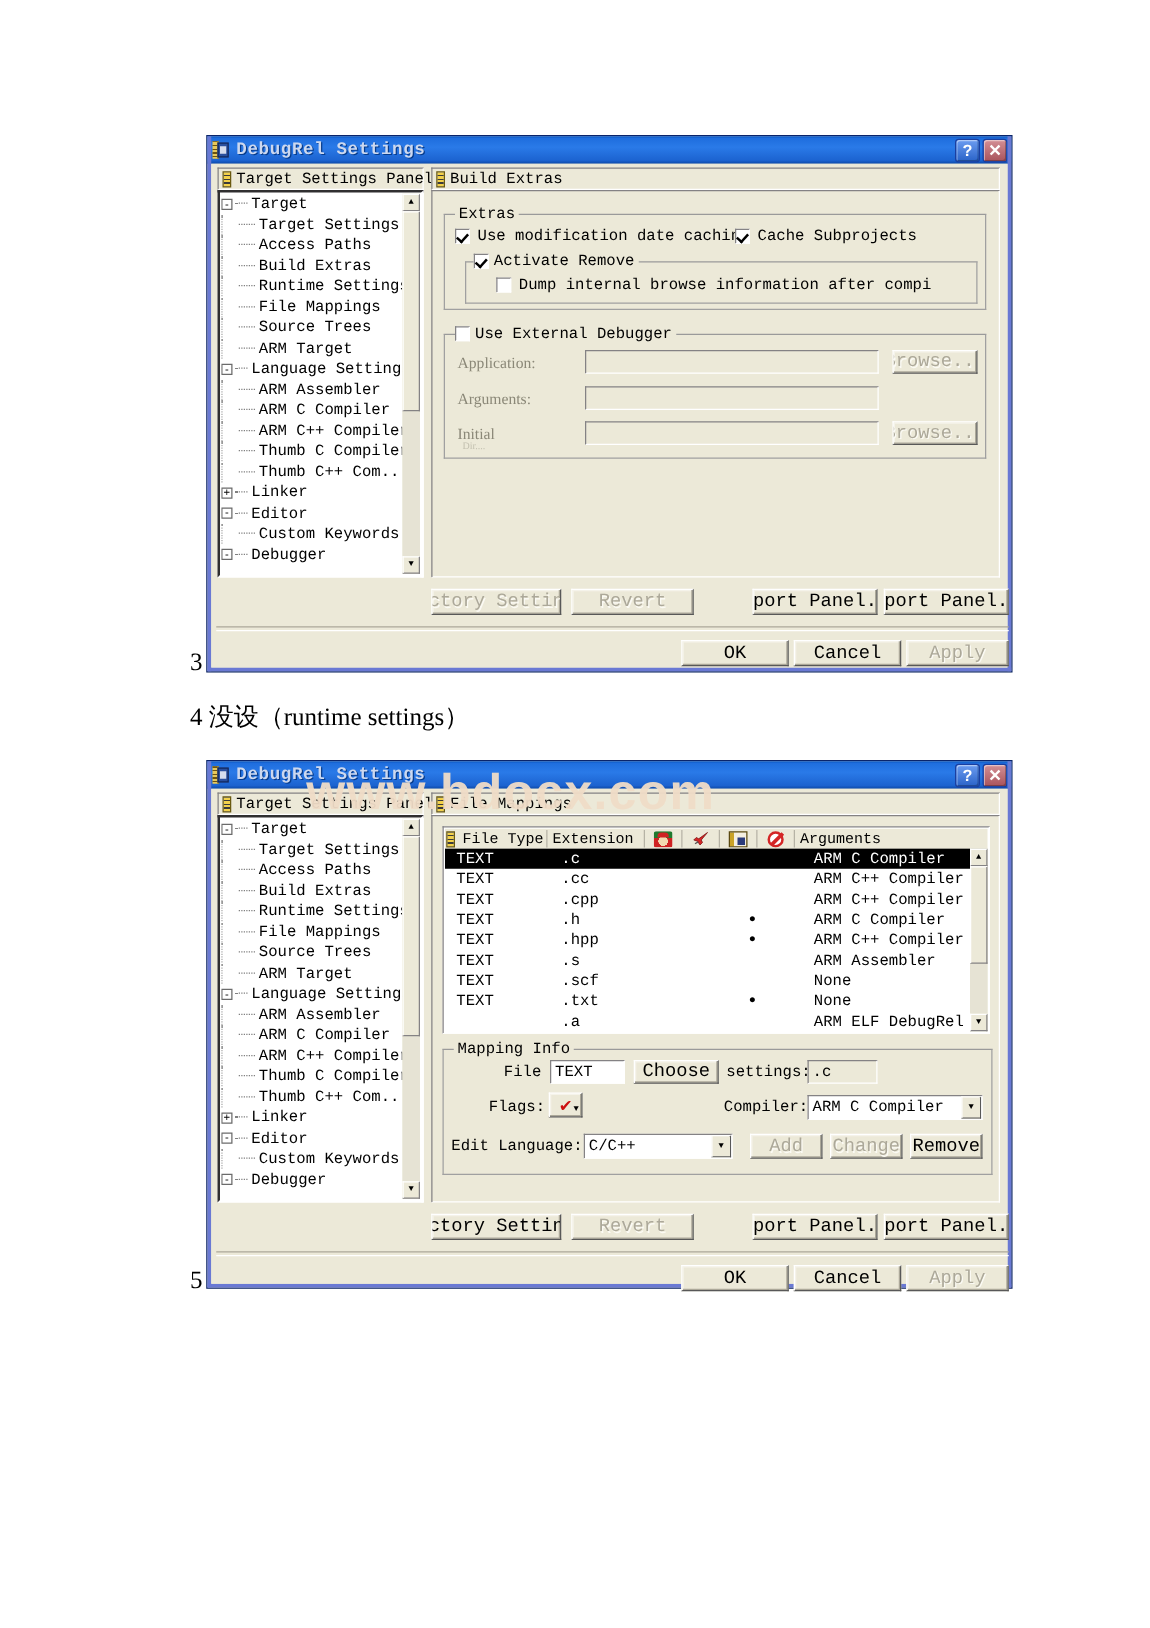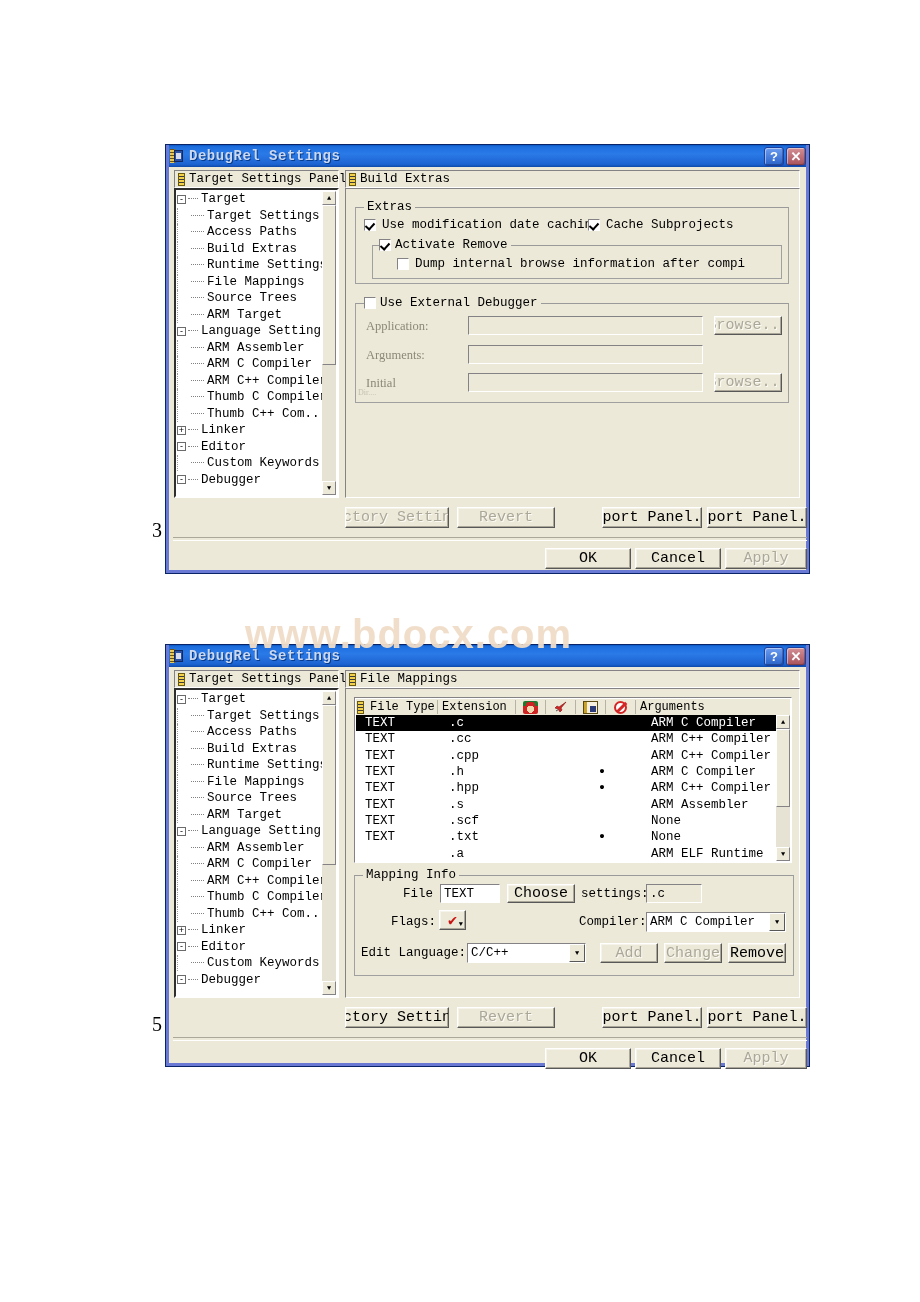--- a/index.html
+++ b/index.html
@@ -23,21 +23,20 @@
   .doc-line{position:absolute;font-family:"Liberation Serif",serif;font-size:20px;color:#000;white-space:nowrap;}
 
   
   .dialog{
     position:absolute;
     background:#ece9d8;
     border:1px solid #0a246a;
     box-sizing:border-box;
     font-family:"Liberation Mono",monospace;
     z-index:20;
-    margin-top:36px;
   }
   .dlg-border{
     position:absolute;left:0;top:0;right:0;bottom:0;
     border:3px solid #6a79d4;border-top:0;box-sizing:border-box;pointer-events:none;
   }
   .titlebar{
     position:absolute;left:0;top:0;right:0;height:22px;
     background:linear-gradient(to bottom,#0a57c2 0%,#1f6ede 8%,#2a7ae8 40%,#1c63d0 88%,#0d49a8 100%);
     display:flex;align-items:center;
   }
@@ -208,20 +207,21 @@
   .ic-book:after{content:"";position:absolute;right:1px;bottom:1px;width:6px;height:6px;background:#2b3b7a;}
   .ic-no{width:13px;height:13px;border-radius:50%;background:#fff;border:2.5px solid #d42626;box-sizing:border-box;position:relative;}
   .ic-no:after{content:"";position:absolute;left:-1px;top:3.2px;width:13px;height:2.5px;background:#d42626;transform:rotate(-45deg);}
 </style>
 </head>
 <body>
 
 <div class="page">
 
   <div class="doc-num" style="left:152px;top:519px;">3</div>
+  <div class="doc-line" style="left:152px;top:560px;">4 没设（runtime settings）</div>
   <div class="doc-num" style="left:152px;top:1013px;z-index:60;">5</div>
 
   <div class="watermark">www.bdocx.com</div>
 
   <div class="dialog" id="dlg1" style="left:165px;top:108px;width:645px;height:430px;">
 
     <div class="titlebar">
       <div class="title-icon">
         <div class="bar"></div>
           <div class="doc"></div>
@@ -381,21 +381,21 @@
           </div>
 
           <div class="lbl dis" style="left:10px;top:15px;">Application:</div>
           <div class="tinput" style="left:112px;top:12px;width:235px;height:19px;"></div>
           <div class="btn dis" style="left:358px;top:12px;width:68px;height:19px;">Browse...</div>
 
           <div class="lbl dis" style="left:10px;top:44px;">Arguments:</div>
           <div class="tinput" style="left:112px;top:41px;width:235px;height:19px;"></div>
 
           <div class="lbl dis" style="left:10px;top:72px;">Initial</div>
-          <div class="lbl dis" style="left:2px;top:84px;font-size:8px;color:#c3c0b0;overflow:hidden;height:8px;">Dir....</div>
+          <div class="lbl dis" style="left:14px;top:84px;font-size:8px;color:#c3c0b0;overflow:hidden;height:8px;">Dir....</div>
           <div class="tinput" style="left:112px;top:69px;width:235px;height:19px;"></div>
           <div class="btn dis" style="left:358px;top:69px;width:68px;height:19px;">Browse...</div>
         </div>
       </div>
 
       <div class="btn dis" style="left:176px;top:340px;width:104px;height:21px;">Factory Settings</div>
       <div class="btn dis" style="left:288px;top:340px;width:98px;height:21px;">Revert</div>
       <div class="btn" style="left:433px;top:340px;width:100px;height:21px;">Import Panel...</div>
       <div class="btn" style="left:538px;top:340px;width:100px;height:21px;">Export Panel...</div>
 
@@ -638,21 +638,21 @@
                 <div class="tc" style="width: 30px; padding-left: 0px; text-align: center; font-size: 15px; line-height: 13px;"></div>
                 <div class="tc" style="width: 160px; padding-left: 4px;">None</div>
               </div>
               <div class="trow" style="top: 130.4px;">
                 <div class="tc" style="width: 72px; padding-left: 9px;"></div>
                 <div class="tc" style="width: 78px; padding-left: 12px;">.a</div>
                 <div class="tc" style="width: 30px; padding-left: 0px; text-align: center; font-size: 15px; line-height: 13px;"></div>
                 <div class="tc" style="width: 30px; padding-left: 0px; text-align: center; font-size: 15px; line-height: 13px;"></div>
                 <div class="tc" style="width: 30px; padding-left: 0px; text-align: center; font-size: 15px; line-height: 13px;"></div>
                 <div class="tc" style="width: 30px; padding-left: 0px; text-align: center; font-size: 15px; line-height: 13px;"></div>
-                <div class="tc" style="width: 160px; padding-left: 4px;">ARM ELF Runtime</div>
+                <div class="tc" style="width: 160px; padding-left: 4px;">ARM ELF DebugRel</div>
               </div>
             </div>
           <div class="sbar" style="top:17px;">
             <div class="sbtn">▲</div>
             <div class="strough" style="top:14px;bottom:14px;"></div>
             <div class="sthumb" style="top:14px;height:78px;"></div>
             <div class="sbtn bot">▼</div>
           </div>
         </div>
 

